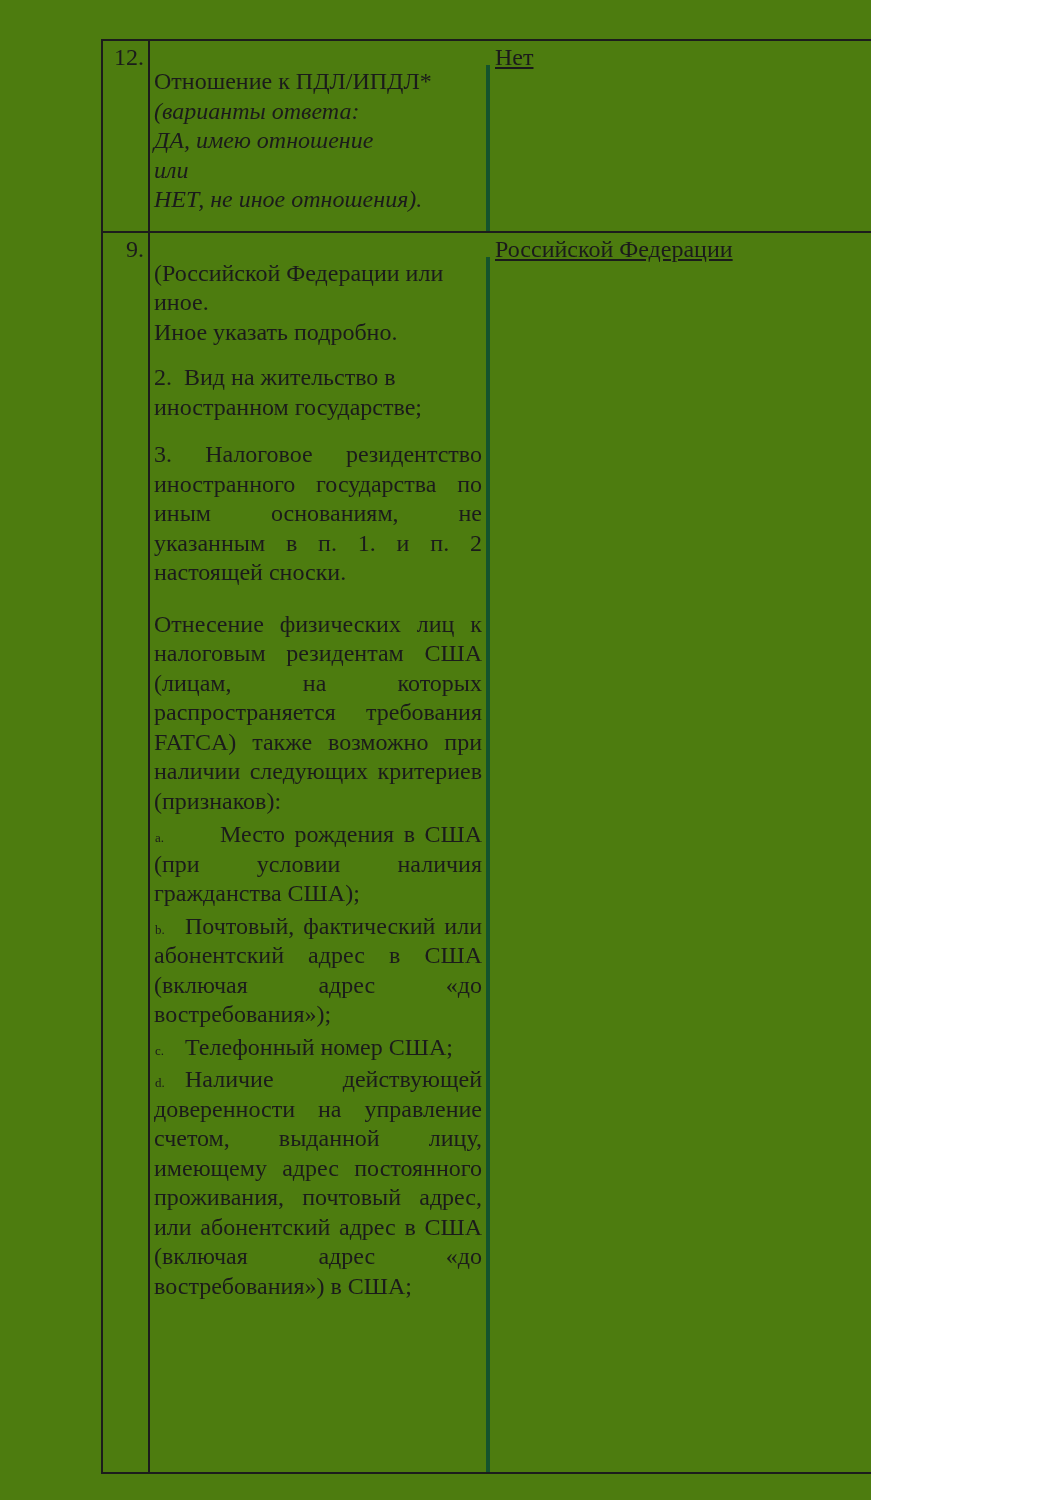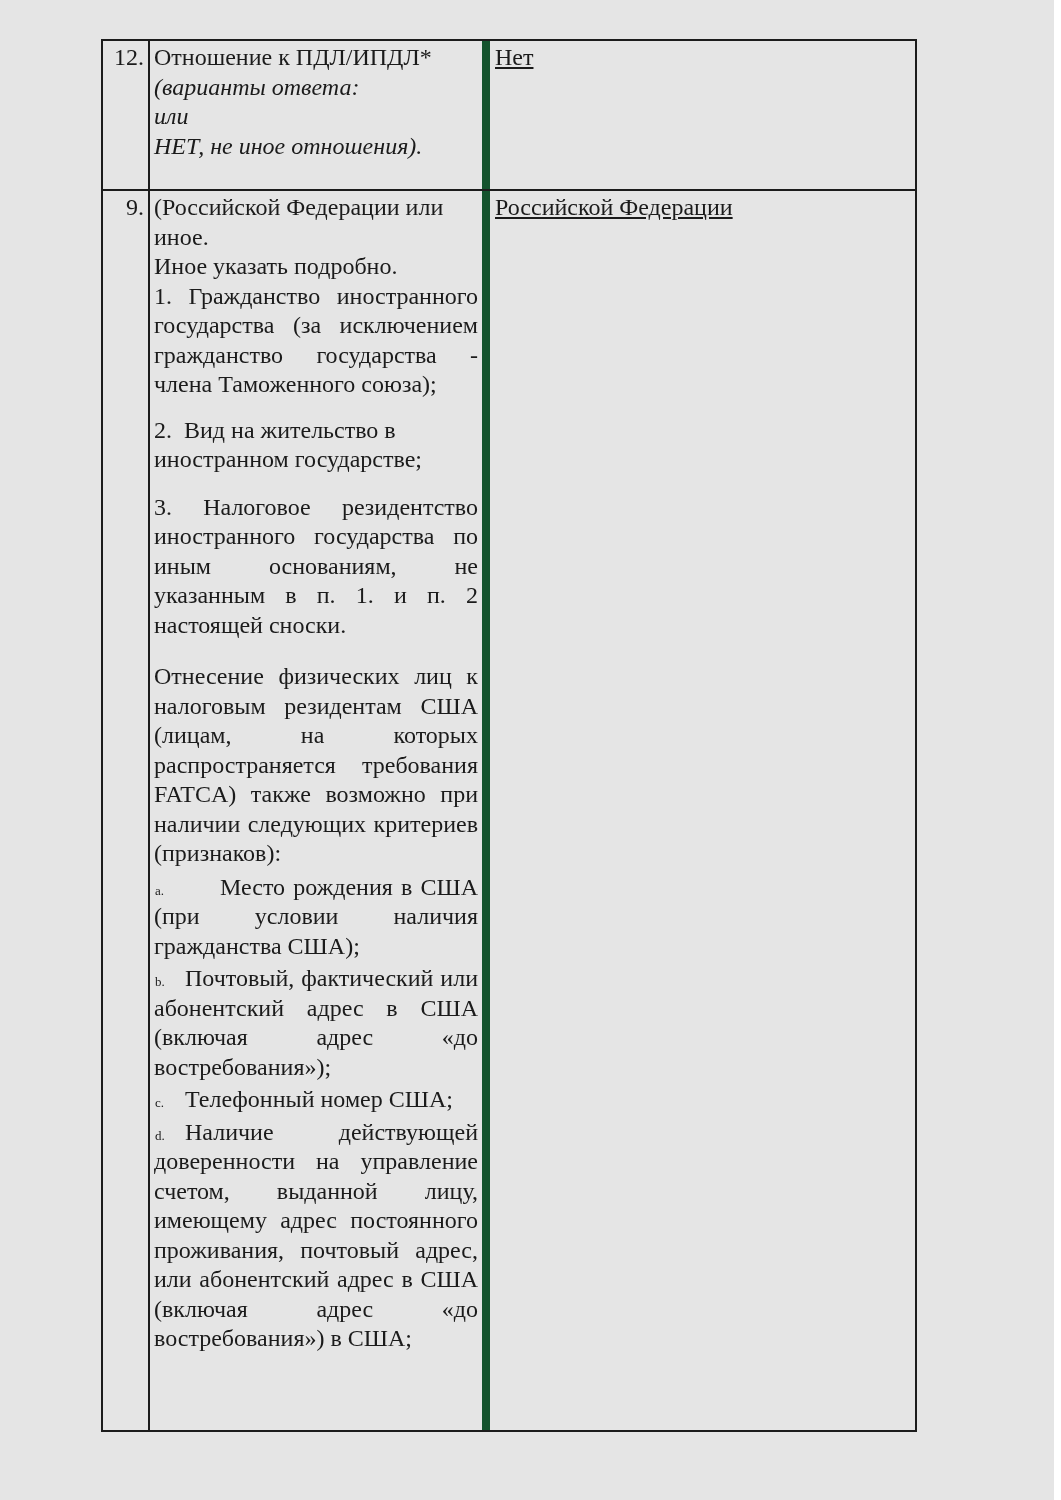--- a/index.html
+++ b/index.html
@@ -5,43 +5,44 @@
   * { margin: 0; padding: 0; box-sizing: border-box; }
   html, body { background: #ffffff; }
   body {
     width: 1061px; height: 1500px;
     font-family: "Liberation Serif", "DejaVu Serif", serif;
     color: #1b1b1b;
     position: relative;
   }
   .page {
     position: relative;
-    width: 1054px; height: 1500px;
-    background: #e5e5e5;
+    width: 871px; height: 1500px;
+    background: #4d7c0f;
     overflow: hidden;
   }
   .doc-table {
     position: absolute;
     left: 101px; top: 39px;
     width: 816px;
     border: 2px solid #1c1c1c;
   }
   .trow { display: flex; align-items: stretch; }
   .trow + .trow { border-top: 2px solid #1c1c1c; }
   .cell { font-size: 24px; line-height: 29.5px; }
   .c-num {
     flex: 0 0 47px; width: 47px;
     border-right: 2px solid #1c1c1c;
     text-align: right;
     padding: 2px 4px 0 0;
   }
   .c-q {
     flex: 0 0 340px; width: 340px;
-    border-right: 8px solid #14532d;
-    padding: 2px 4px 8px 4px;
+    border-right: 4px solid #14532d;
+    padding: 2px 4px 16px 4px;
+    margin-top: 24px;
   }
   .c-a { flex: 1 1 auto; padding: 2px 4px 0 5px; text-decoration: underline; }
   .row-12 { min-height: 148px; }
   .row-13 { min-height: 1241px; }
 
   .q-italic { font-style: italic; }
   .q-title-13 { margin-bottom: 12px; }
   .item-1 { text-align: justify; }
   .item-2 { margin-top: 16px; white-space: pre-wrap; }
   .item-3 { margin-top: 18px; text-align: justify; }
@@ -66,36 +67,36 @@
 <div class="page">
   <div class="doc-table">
 
     <div class="trow row-12">
       <div class="cell c-num">
         <span>12.</span>
       </div>
       <div class="cell c-q">
         <div>Отношение к ПДЛ/ИПДЛ*</div>
         <div class="q-italic">(варианты ответа:</div>
+        <div class="q-italic">ДА, имею отношение</div>
         <div class="q-italic">или</div>
         <div class="q-italic">НЕТ, не иное отношения).</div>
       </div>
       <div class="cell c-a">
         <div>Нет</div>
       </div>
     </div>
 
     <div class="trow row-13">
       <div class="cell c-num">
         <span>9.</span>
       </div>
       <div class="cell c-q">
         <div>(Российской Федерации или иное.</div>
         <div>Иное указать подробно.</div>
-        <div class="item-1">1. Гражданство иностранного государства (за исключением гражданство государства - члена Таможенного союза);</div>
         <div class="item-2">2.  Вид на жительство в иностранном государстве;</div>
         <div class="item-3">3. Налоговое резидентство иностранного государства по иным основаниям, не указанным в п. 1. и п. 2 настоящей сноски.</div>
         <div class="fatca">Отнесение физических лиц к налоговым резидентам США (лицам, на которых распространяется требования FATCA) также возможно при наличии следующих критериев (признаков):</div>
 
         <div class="crit crit-a">
           <span class="crit-marker">a.</span><span>Место рождения в США (при условии наличия гражданства США);</span>
         </div>
         <div class="crit">
           <span class="crit-marker">b.</span><span>Почтовый, фактический или абонентский адрес в США (включая адрес «до востребования»);</span>
         </div>

